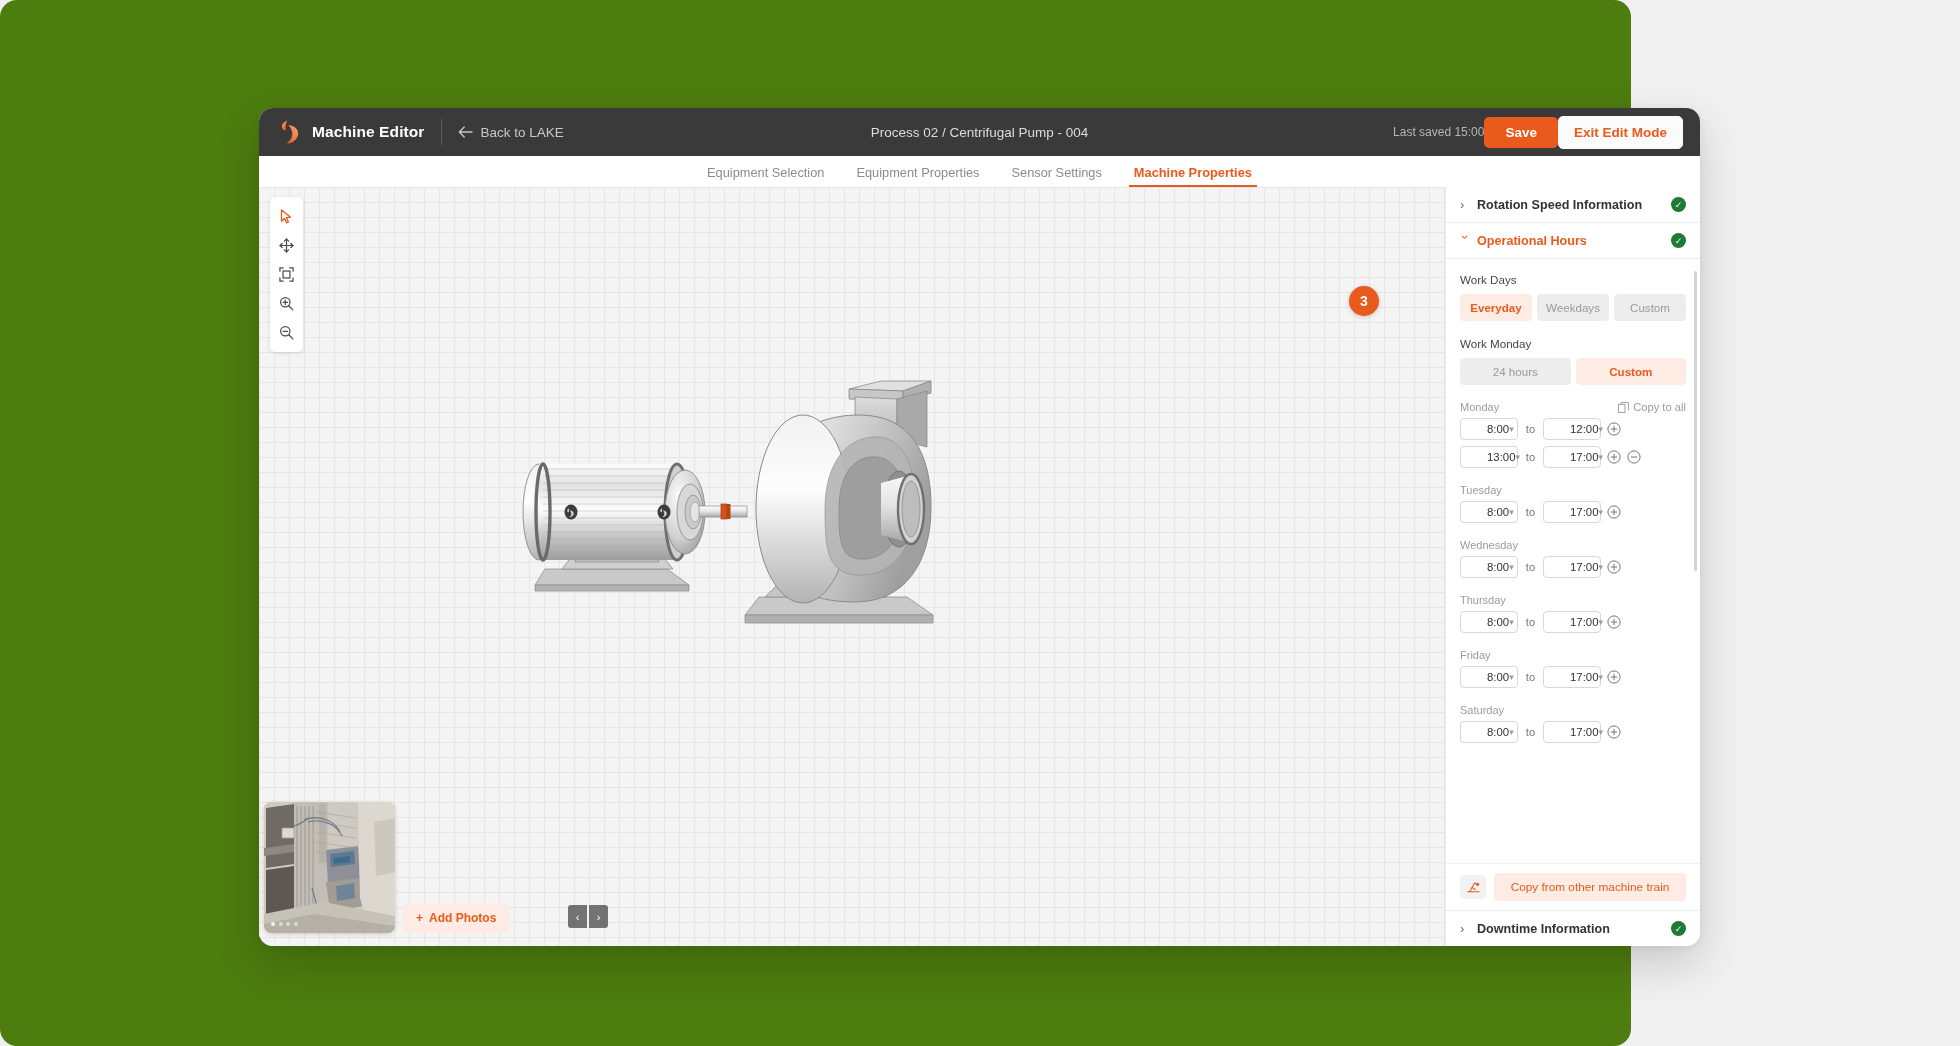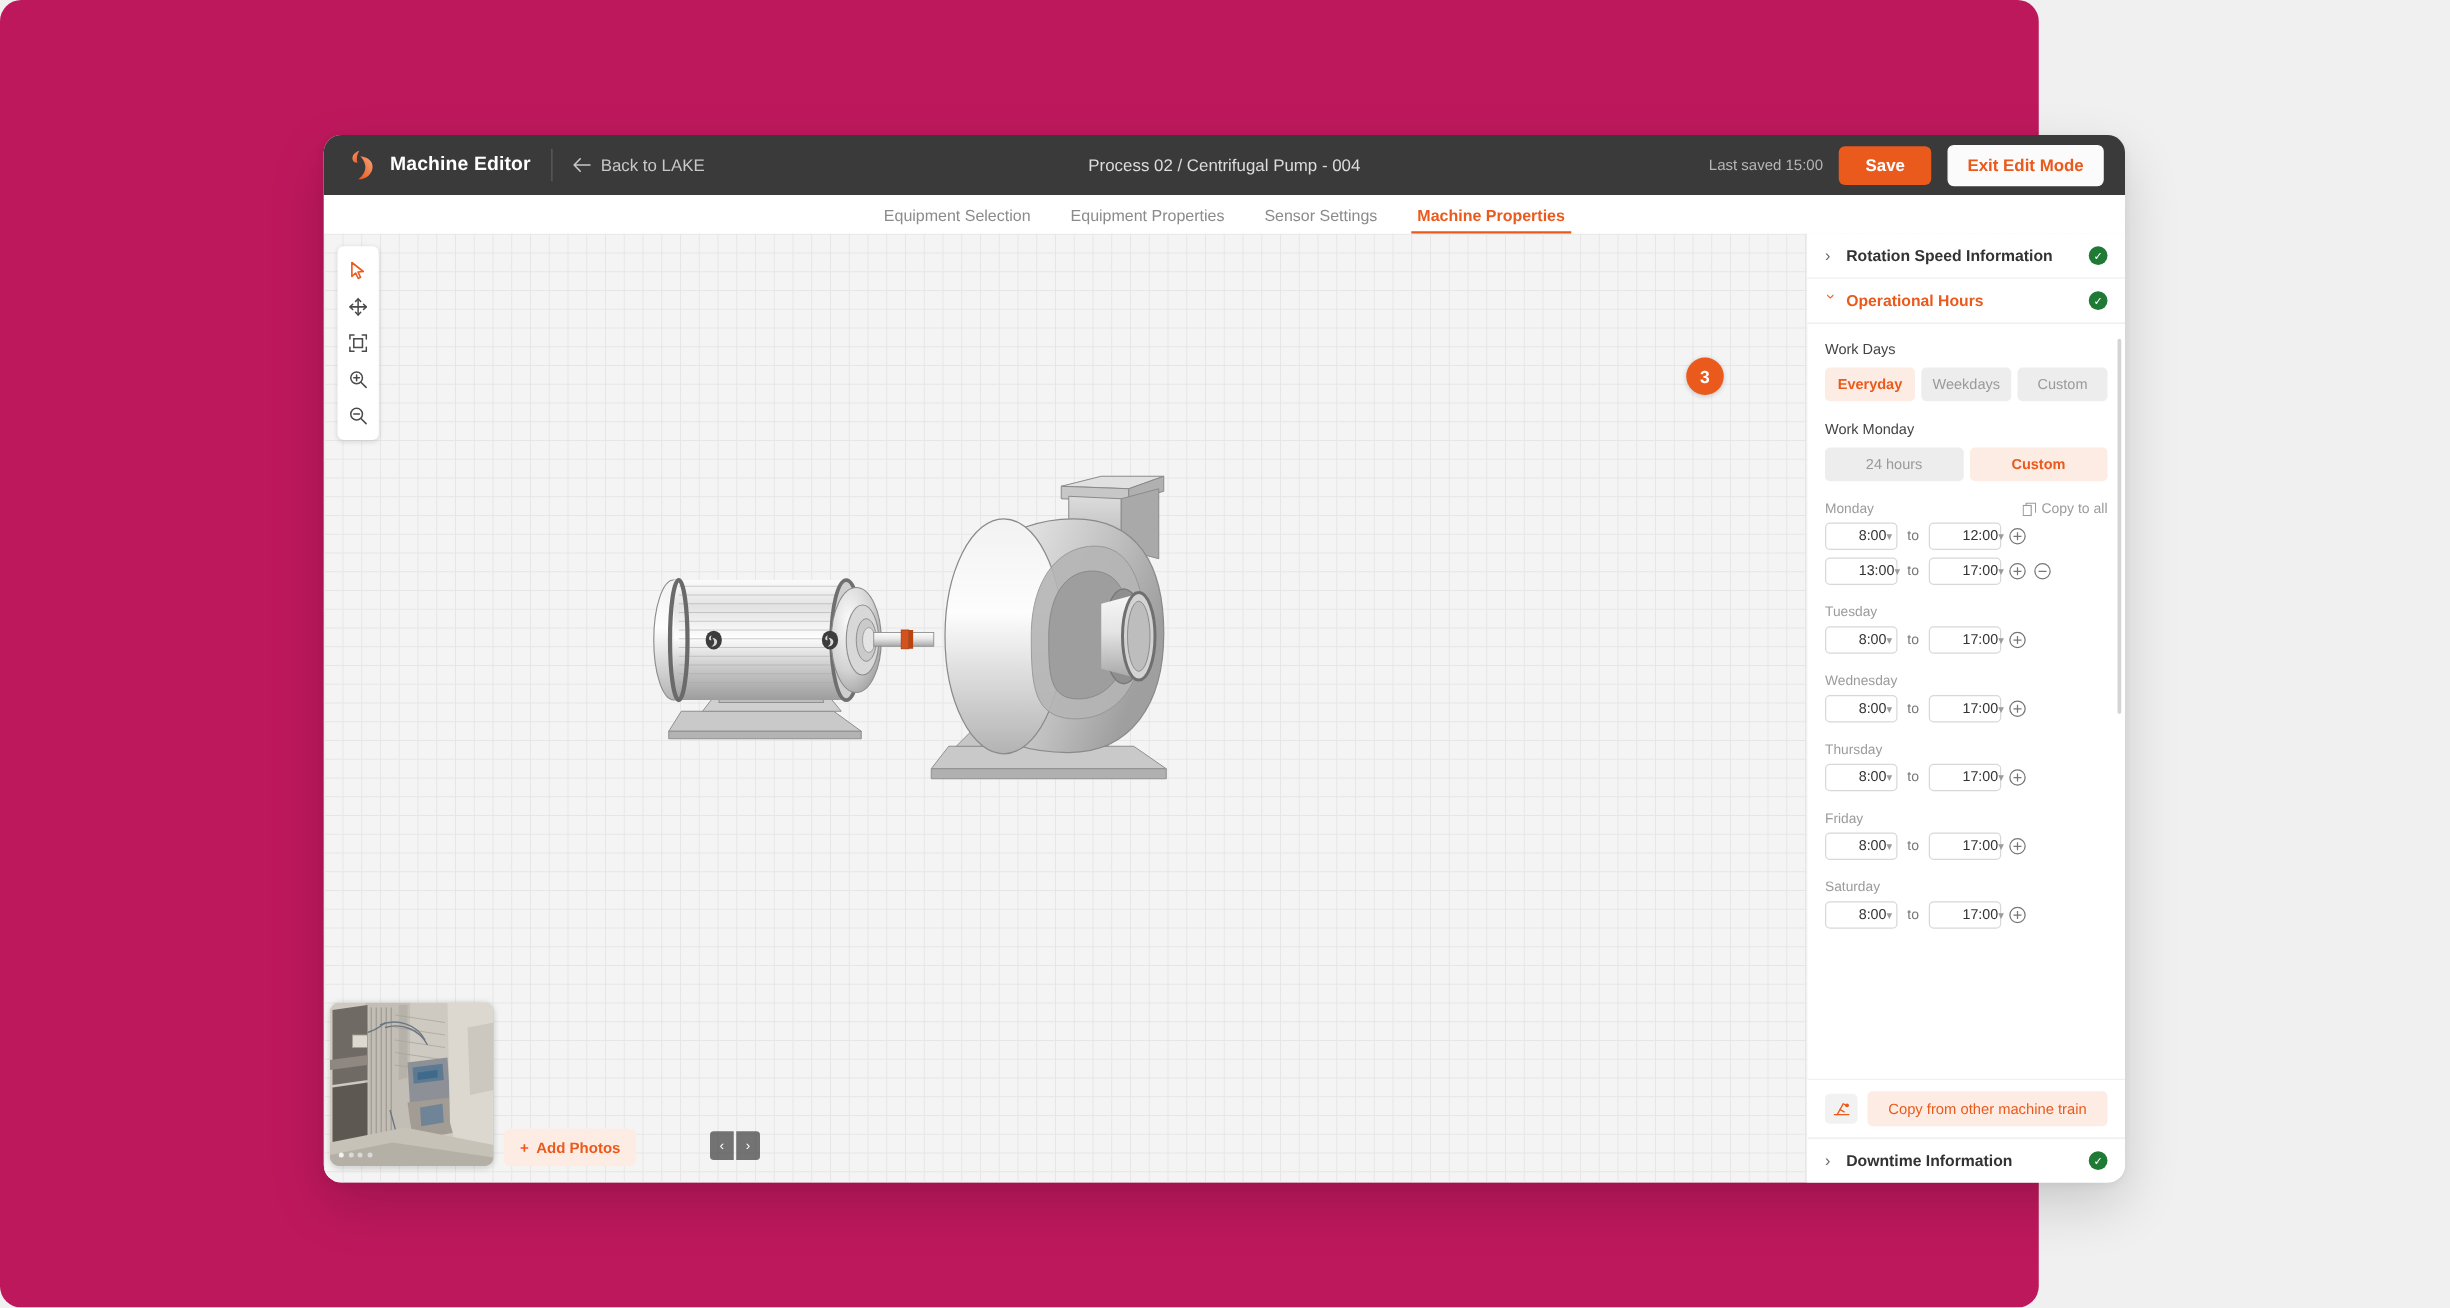--- a/index.html
+++ b/index.html
@@ -2,21 +2,21 @@
 <html><head>
 <meta charset="utf-8">
 <style>
   * { box-sizing: border-box; margin: 0; padding: 0; }
   html, body {
     width: 1960px; height: 1046px;
     font-family: "Liberation Sans", sans-serif;
     background: #f0f0f0;
     overflow: hidden;
   }
-  #page { position: relative; width: 1631px; height: 1046px; background: #be185d; border-radius: 17px; }
+  #page { position: relative; width: 1631px; height: 1046px; background: #4d7c0f; border-radius: 17px; }
 
   
   #window {
     position: absolute;
     left: 259px; top: 108px;
     width: 1441px; height: 838px;
     border-radius: 14px;
     overflow: hidden;
     background: #fff;
     box-shadow: 0 18px 44px rgba(0,0,0,0.16), 0 2px 8px rgba(0,0,0,0.06);
@@ -39,21 +39,21 @@
     color: #c8c8c8; font-size: 13.5px; cursor: pointer; white-space: nowrap;
   }
   #topbar-center {
     position: absolute; left: 0; right: 0; top: 0; height: 48px;
     display: flex; align-items: center; justify-content: center;
     pointer-events: none;
   }
   #doc-title { color: #dcdcdc; font-size: 13.5px; white-space: nowrap; }
   #topbar-right {
     position: absolute; right: 17px; top: 0; height: 48px;
-    display: flex; align-items: center; gap: 13px;
+    display: flex; align-items: center; 
   }
   #last-saved { color: #b6b6b6; font-size: 12px; white-space: nowrap; }
   #save-btn {
     background: #ea5a1c; color: #fff; font-size: 13.5px; font-weight: bold;
     border: none; border-radius: 5px; padding: 8px 21px; cursor: pointer;
     font-family: inherit; white-space: nowrap;
   }
   #exit-btn {
     background: #fbfbfb; color: #ea5a1c; font-size: 13.5px; font-weight: bold;
     border: 1px solid #fbfbfb; border-radius: 5px; padding: 8px 15px; cursor: pointer;

